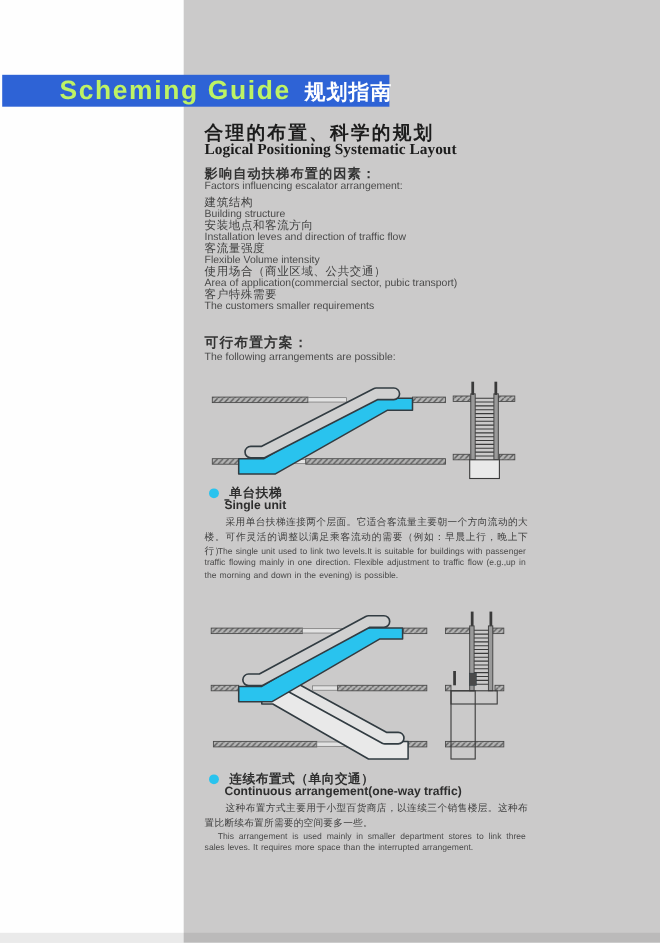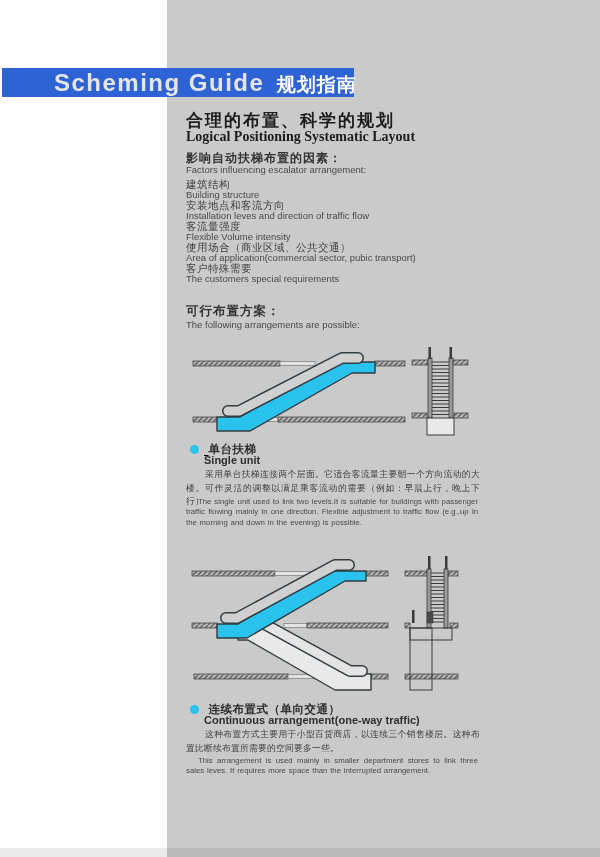--- a/index.html
+++ b/index.html
@@ -1,21 +1,21 @@
 <!DOCTYPE html>
 <html><head>
 <meta charset="utf-8">
 <style>
   html,body{margin:0;padding:0;}
   body{width:600px;height:857px;background:#fefefe;font-family:"Liberation Sans",sans-serif;overflow:hidden;}
   #page{position:relative;width:600px;height:857px;background:#fefefe;}
   #gray-panel{position:absolute;left:167px;top:0;width:433px;height:857px;background:#cbcaca;}
   #bottom-strip{position:absolute;left:0;bottom:0;width:600px;height:9px;background:rgba(0,0,0,0.08);}
   #banner{position:absolute;left:2px;top:68px;width:352px;height:29px;background:#2e63d6;line-height:29px;white-space:nowrap;padding-left:52px;box-sizing:border-box;}
-  #banner .en{color:#e5e5e5;font-weight:bold;font-size:24px;letter-spacing:1.5px;font-family:"Liberation Sans",sans-serif;}
+  #banner .en{color:#bef264;font-weight:bold;font-size:24px;letter-spacing:1.5px;font-family:"Liberation Sans",sans-serif;}
   #banner .zh{color:#ffffff;font-size:19px;font-weight:bold;margin-left:8px;letter-spacing:1px;}
   .abs{position:absolute;}
   .title-zh{left:186px;top:109px;font-family:"Liberation Serif",serif;font-weight:bold;font-size:17px;color:#1c1c1c;letter-spacing:2px;}
   .title-en{left:186px;top:129px;font-family:"Liberation Serif",serif;font-weight:bold;font-size:14px;color:#1c1c1c;}
   .factors-zh{left:186px;top:150px;font-size:12px;font-weight:bold;color:#333;letter-spacing:1px;}
   .factors-en{left:186px;top:164px;font-size:9.5px;color:#4a4a4a;}
   .factor-list{left:186px;top:179px;width:300px;}
   .factor{height:21px;margin-bottom:0;}
   .factor .f-zh{font-size:10.5px;line-height:10.5px;color:#3f3f3f;letter-spacing:0.5px;}
   .factor .f-en{font-size:9.5px;line-height:10.5px;color:#4a4a4a;}
@@ -58,21 +58,21 @@
     <div class="factor">
       <div class="f-zh">客流量强度</div>
       <div class="f-en">Flexible Volume intensity</div>
     </div>
     <div class="factor">
       <div class="f-zh">使用场合（商业区域、公共交通）</div>
       <div class="f-en">Area of application(commercial sector, pubic transport)</div>
     </div>
     <div class="factor">
       <div class="f-zh">客户特殊需要</div>
-      <div class="f-en">The customers special requirements</div>
+      <div class="f-en">The customers smaller requirements</div>
     </div>
   </div>
 
   <div class="abs arr-zh">可行布置方案：</div>
   <div class="abs arr-en">The following arrangements are possible:</div>
 
   <svg class="abs" style="left:188px;top:342px;" width="290" height="100" viewBox="0 0 290 100">
     <defs>
       <pattern id="hatch1" patternUnits="userSpaceOnUse" width="5" height="5">
         <rect width="5" height="5" fill="#b5b5b5"></rect>

